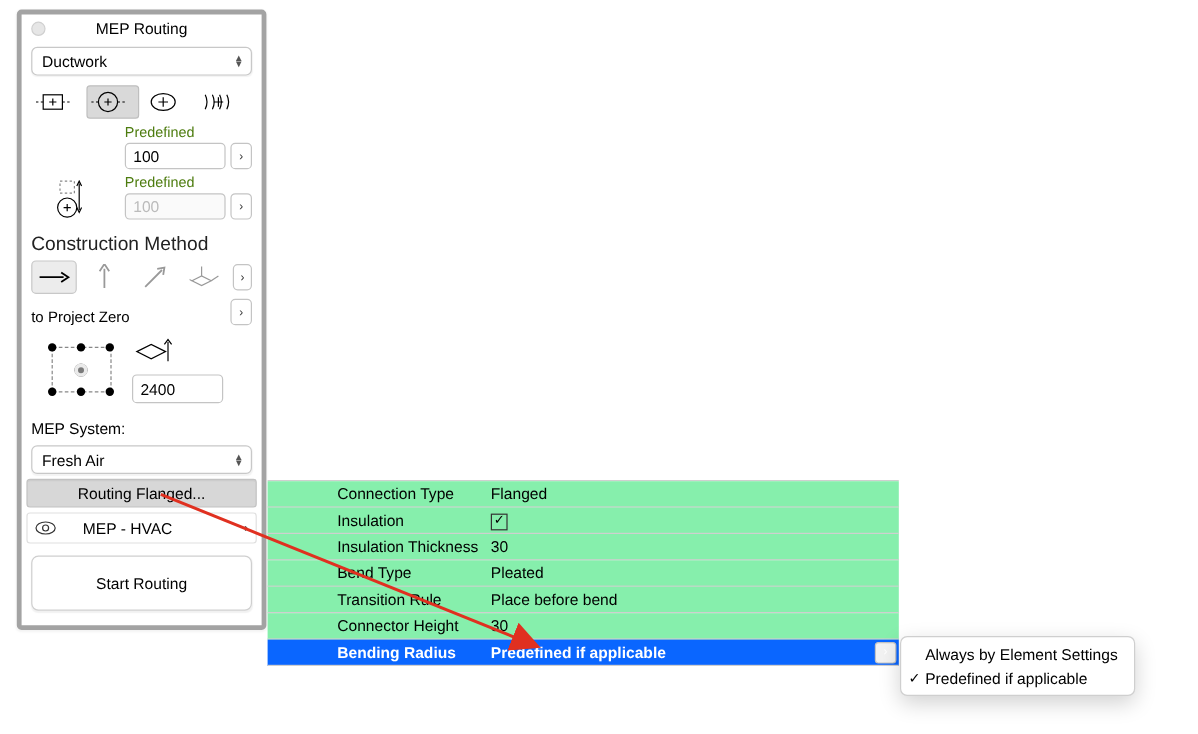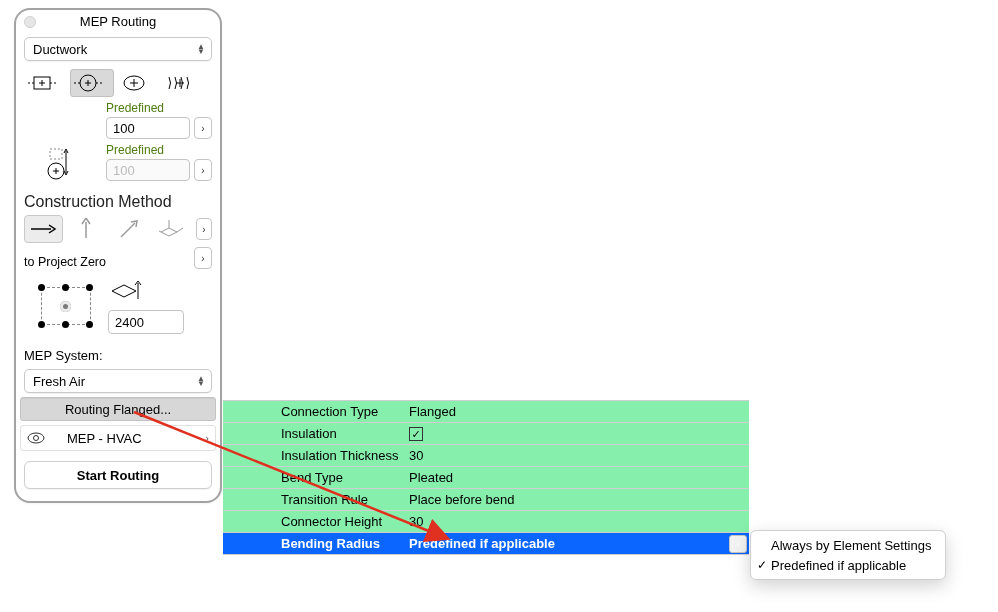--- a/index.html
+++ b/index.html
@@ -1,20 +1,20 @@
 <!DOCTYPE html>
 <html><head>
 <meta charset="utf-8">
 <style>
   * { box-sizing: border-box; font-family: -apple-system, "Helvetica Neue", Arial, sans-serif; font-size: 13px; }
   body { margin: 0; width: 998px; height: 612px; background: #fff; position: relative; }
 
   .panel {
     position: absolute; left: 14px; top: 8px; width: 208px;
-    border: 2px solid #a3a3a3; border-radius: 16px; background: #fff;
+    border: 4px solid #a3a3a3; border-radius: 4px; background: #fff;
     box-shadow: 0 1px 2px rgba(0,0,0,0.05);
     padding-bottom: 8px;
   }
   .panel-title {
     text-align: center; font-weight: 400; padding: 4px 0; position: relative;
   }
   .traffic-dot {
     position: absolute; left: 8px; top: 6px; width: 12px; height: 12px;
     border-radius: 50%; background: #e6e6e6; border: 1px solid #d0d0d0;
   }
@@ -80,22 +80,22 @@
   .routing-opt {
     margin: 4px 4px; height: 24px; background: #d7d7d7; border:1px solid #c2c2c2;
     border-radius: 3px; display:flex; align-items:center; justify-content:center;
     box-shadow: inset 0 1px 0 rgba(0,0,0,0.05);
   }
   .layer-row {
     margin: 0 4px; height: 26px; display:flex; align-items:center; padding:0 6px;
     border:1px solid #e0e0e0; border-radius:3px; gap:22px; position:relative;
   }
   .start-btn {
-    margin: 10px 8px 4px 8px; height: 28px; border:1px solid #cfcfcf; border-radius:6px;
-    background:#fff; display:flex; align-items:center; justify-content:center; font-weight:700;
+    margin: 10px 8px 4px 8px; height: 46px; border:1px solid #cfcfcf; border-radius:6px;
+    background:#fff; display:flex; align-items:center; justify-content:center; font-weight:400;
     box-shadow: 0 1px 1px rgba(0,0,0,0.06);
   }
 
   
   .opts {
     position: absolute; left: 223px; top: 400px; width: 526px;
     border-top: 1px solid #cfcfcf;
   }
   .opts .row {
     display:flex; height: 22px; border-bottom: 1px solid #cfcfcf; align-items:center;

